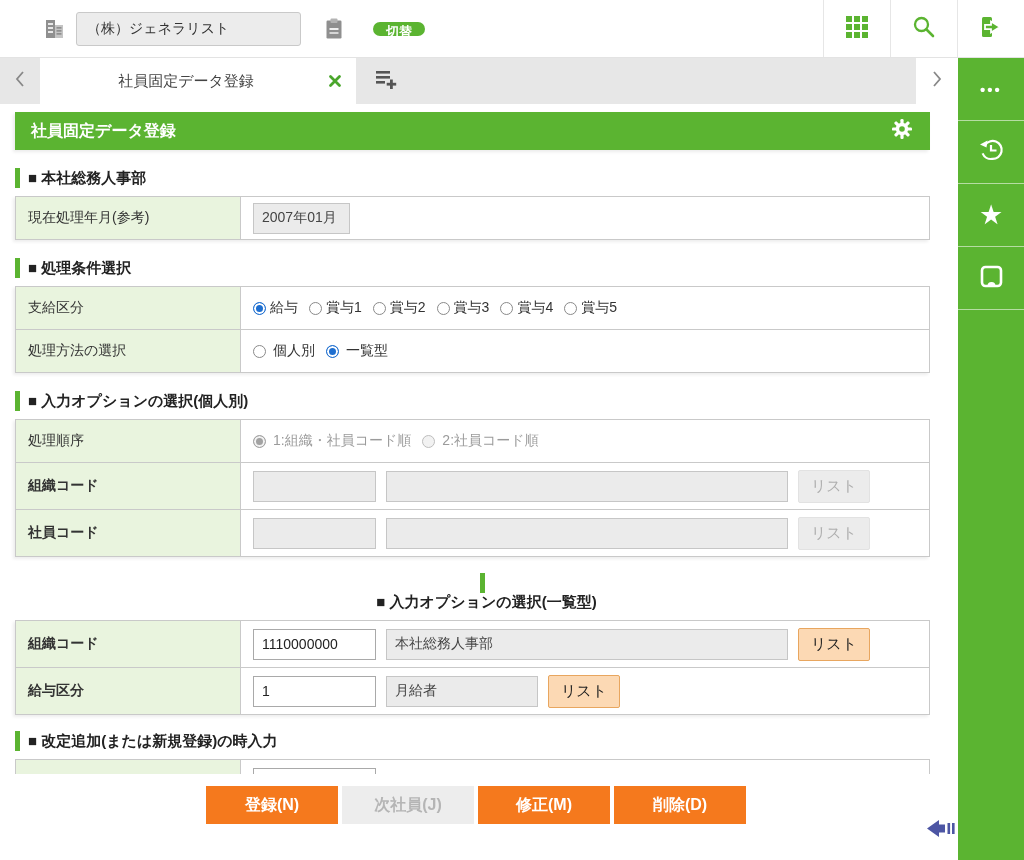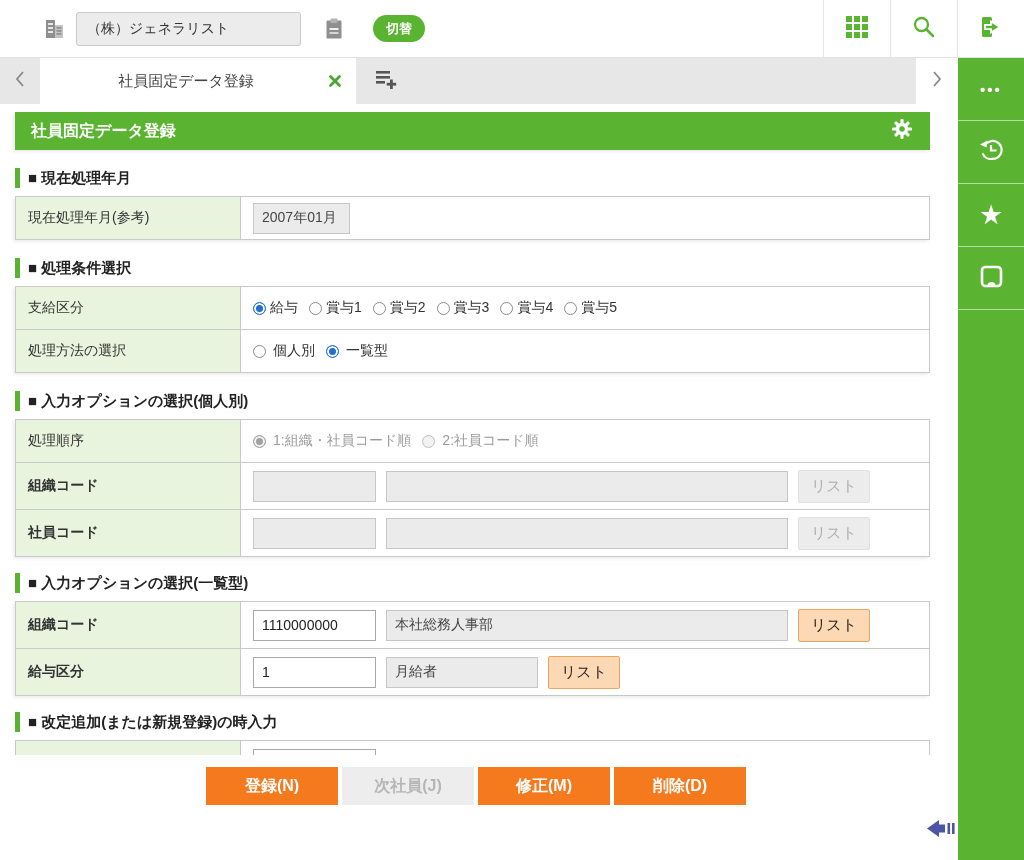--- a/index.html
+++ b/index.html
@@ -3,21 +3,21 @@
 <meta charset="utf-8">
 <style>
   html,body{margin:0;padding:0;}
   body{font-family:"Liberation Sans","DejaVu Sans",sans-serif;background:#fff;}
   .screen{position:relative;width:1024px;height:860px;overflow:hidden;background:#fff;}
 
   
   .topbar{position:absolute;left:0;top:0;width:1024px;height:58px;background:#fff;border-bottom:1px solid #e3e3e3;display:flex;align-items:center;box-sizing:border-box;padding-left:42px;}
   .hicon{margin-right:10px;display:flex;align-items:center;}
   .hinput{width:225px;height:34px;background:#ececec;border:1px solid #c9c9c9;border-radius:3px;font-size:14px;color:#333;padding:0 10px;box-sizing:border-box;font-family:inherit;}
-  .switch-btn{margin-left:18px;width:52px;height:27px;border:none;border-radius:15px;background:#5bb431;color:#fff;font-size:13px;font-weight:bold;cursor:pointer;font-family:inherit;}
+  .switch-btn{margin-left:18px;width:52px;height:14px;border:none;border-radius:15px;background:#5bb431;color:#fff;font-size:13px;font-weight:bold;cursor:pointer;font-family:inherit;}
   .topbar-icons{position:absolute;right:0;top:0;height:57px;display:flex;}
   .ticell{width:66px;height:57px;border-left:1px solid #e6e6e6;display:flex;align-items:center;justify-content:center;cursor:pointer;}
 
   
   .tabbar{position:absolute;left:0;top:58px;width:958px;height:46px;background:#e7e7e7;display:flex;align-items:stretch;}
   .tab-nav{width:40px;display:flex;align-items:center;justify-content:center;cursor:pointer;}
   .tab{width:316px;background:#fff;display:flex;align-items:center;position:relative;cursor:pointer;}
   .tab-label{flex:1;text-align:center;font-size:15px;color:#444;padding-left:10px;}
   .tab-close{width:26px;height:26px;display:flex;align-items:center;justify-content:center;cursor:pointer;margin-right:8px;}
   .tab-add{width:60px;display:flex;align-items:center;justify-content:center;cursor:pointer;}
@@ -221,21 +221,21 @@
               <circle cx="12" cy="12" r="6.2"></circle>
             </g>
             <circle cx="12" cy="12" r="2.8" fill="#5bb431"></circle>
           </svg>
         </span>
       </span>
     </div>
 
     <div class="sec-h">
       <span class="sec-bar"></span>
-      <span class="sec-title">■ 現在処理年月</span>
+      <span class="sec-title">■ 本社総務人事部</span>
     </div>
     <div class="ftable">
       <div class="frow">
         <div class="flabel">現在処理年月(参考)</div>
         <div class="fvalue">
           <input class="inp dis w-month" disabled="" value="2007年01月" style="">
         </div>
       </div>
     </div>
 
@@ -317,21 +317,21 @@
       <div class="frow tall">
         <div class="flabel bold">社員コード</div>
         <div class="fvalue gap">
           <input class="inp dis w-code" disabled="" value="" style="">
           <input class="inp dis w-name" disabled="" value="" style="">
           <button class="btn-list dis" disabled="">リスト</button>
         </div>
       </div>
     </div>
 
-    <div class="sec-h" style="margin-top:16px;">
+    <div class="sec-h" style="margin-top:16px;flex-direction:column;">
       <span class="sec-bar"></span>
       <span class="sec-title">■ 入力オプションの選択(一覧型)</span>
     </div>
     <div class="ftable">
       <div class="frow tall">
         <div class="flabel bold">組織コード</div>
         <div class="fvalue gap">
           <input class="inp w-code" value="1110000000" style="">
           <input class="inp dis w-name" readonly="" value="本社総務人事部" style="">
           <button class="btn-list">リスト</button>

